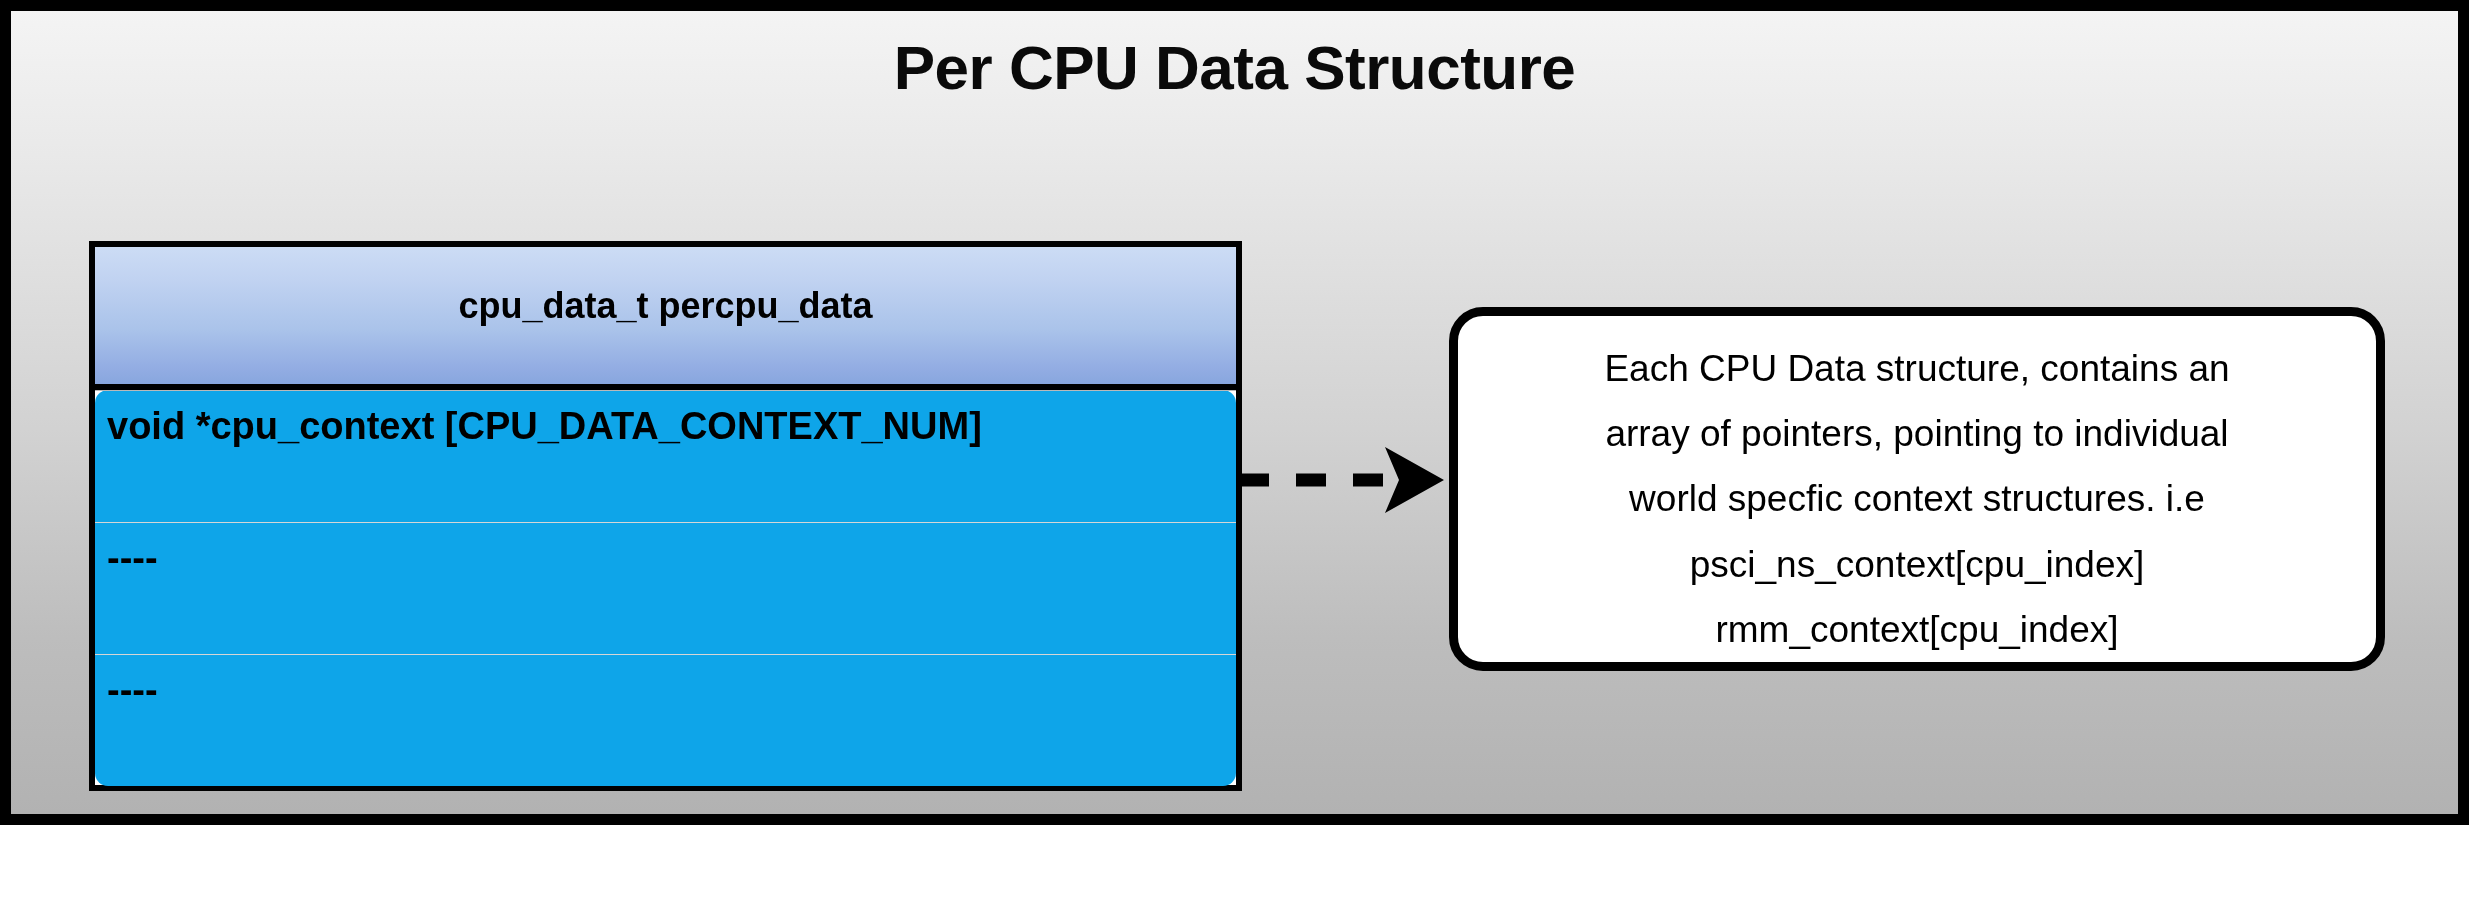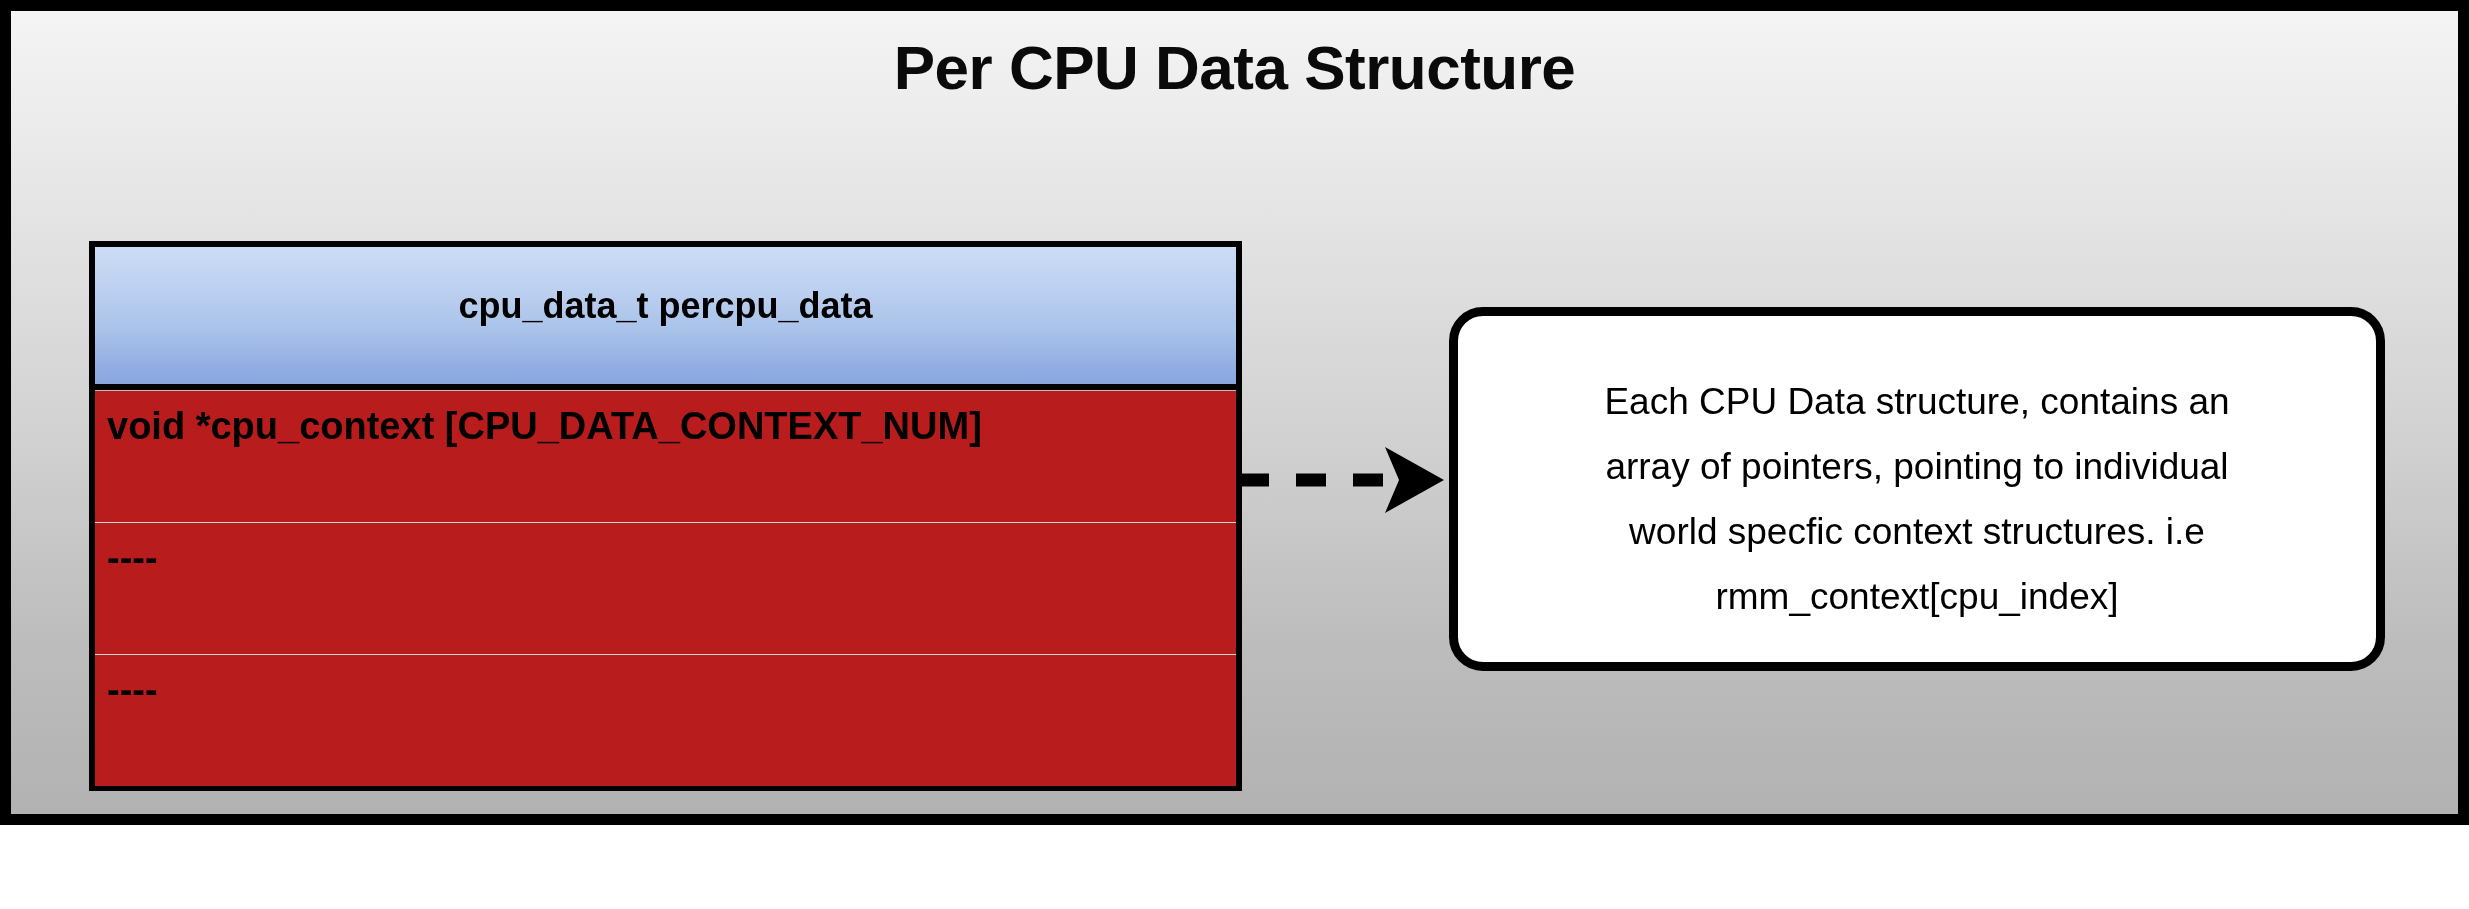--- a/index.html
+++ b/index.html
@@ -61,21 +61,22 @@
     text-align: center;
     font-size: 36px;
     font-weight: bold;
     color: #000000;
     line-height: 1.18;
     padding-bottom: 18px;
   }
   #struct-header .hline { display: block; white-space: nowrap; }
 
   #struct-body {
-    background: #b91c1c;
+    background: #0ea5e9;
+    border-radius: 13px;
   }
 
   .struct-row {
     box-sizing: border-box;
     height: 132px;
     padding: 14px 0 0 12px;
     font-size: 38px;
     font-weight: bold;
     color: #000000;
     white-space: nowrap;
@@ -146,17 +147,18 @@
       <line x1="0" y1="41" x2="158" y2="41" stroke="#000000" stroke-width="13" stroke-dasharray="30,27" stroke-linecap="butt"></line>
       <path d="M 146 8 L 205 41 L 146 74 L 160 41 Z" fill="#000000"></path>
     </svg>
   </div>
 
   <div id="callout">
     <div id="callout-text">
       <span class="cline">Each CPU Data structure, contains an</span>
       <span class="cline">array of pointers, pointing to individual</span>
       <span class="cline">world specfic context structures. i.e</span>
+      <span class="cline">psci_ns_context[cpu_index]</span>
       <span class="cline">rmm_context[cpu_index]</span>
     </div>
   </div>
 
 </div>
 
 </body></html>

